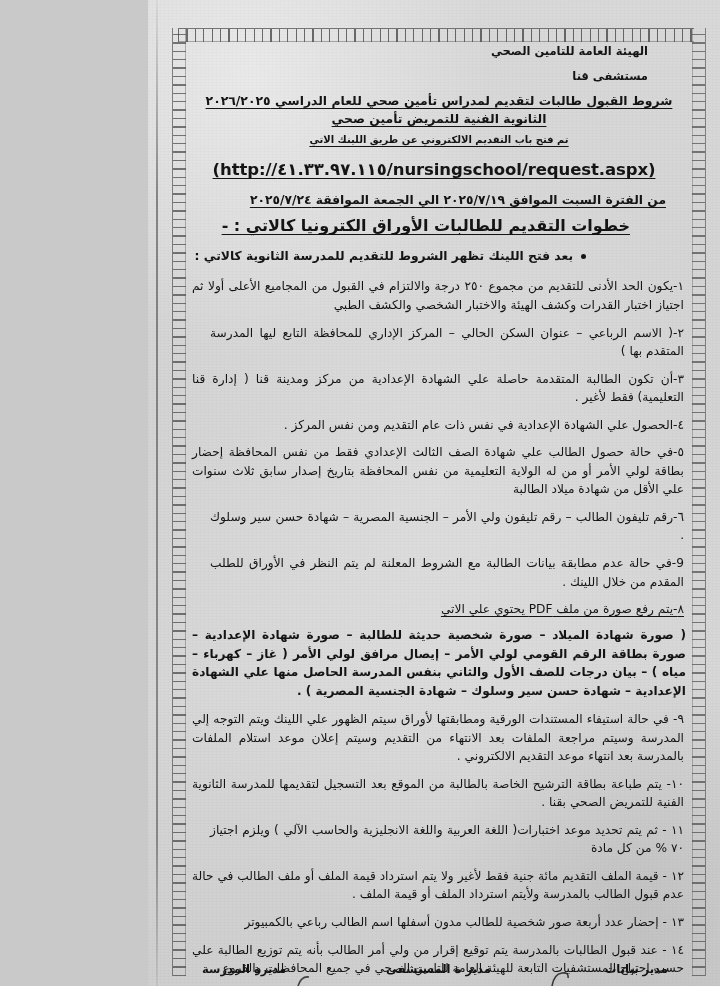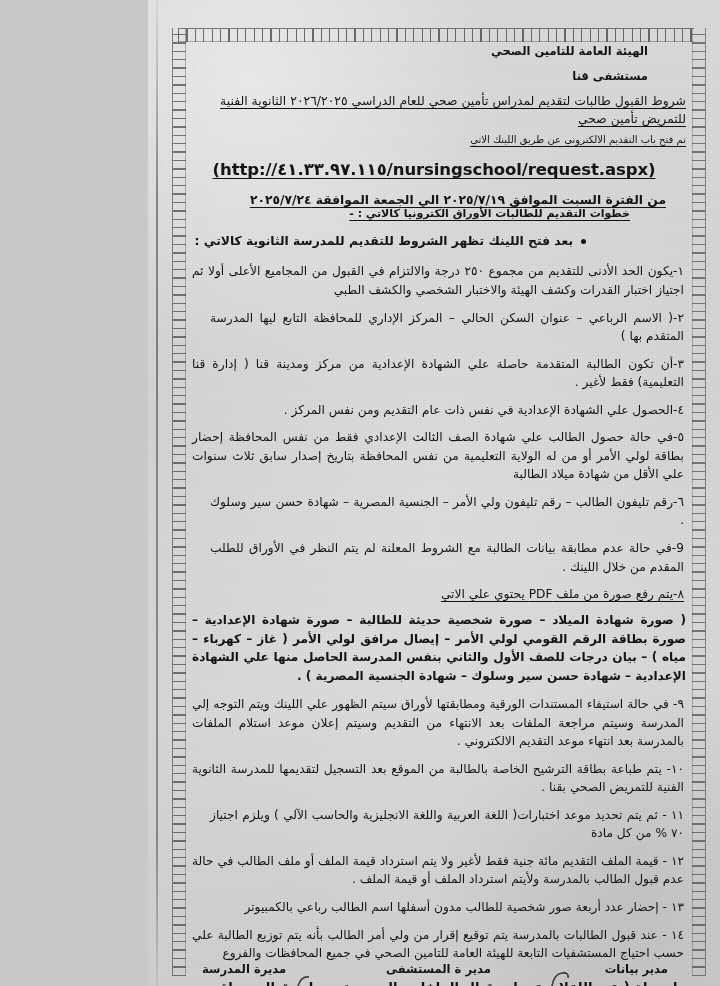--- a/index.html
+++ b/index.html
@@ -107,23 +107,23 @@
     font-weight: 700;
     line-height: 1.0;
     letter-spacing: .2px;
     padding-right: 38px;
   }
   .hdr-1 { margin-top: 2px; }
   .hdr-2 { margin-top: 12px; }
   .hdr-3 { margin-top: 13px; }
 
   .u-title {
-    text-align: right;
+    text-align: center;
     font-size: 12.4px;
-    font-weight: 400;
+    font-weight: 700;
     text-decoration: underline;
     text-underline-offset: 3px;
     text-decoration-thickness: 1.3px;
     line-height: 1.45;
     margin-top: 10px;
     letter-spacing: .1px;
   }
   .u-title.sub {
     margin-top: 5px;
     font-size: 10px;
@@ -147,22 +147,23 @@
     font-size: 12.3px;
     font-weight: 700;
     margin-top: 14px;
     padding-right: 20px;
     text-decoration: underline;
     text-underline-offset: 3px;
     text-decoration-thickness: 1.2px;
   }
   .steps-line {
     text-align: right;
-    font-size: 11px;
-    font-weight: 700;
+    font-size: 16px;
+    font-weight: 700;
+    margin-top: 9px;
     padding-right: 56px;
     text-decoration: underline;
     text-underline-offset: 3px;
     text-decoration-thickness: 1.2px;
   }
 
   .bullet-line {
     text-align: right;
     font-size: 12.3px;
     font-weight: 700;

